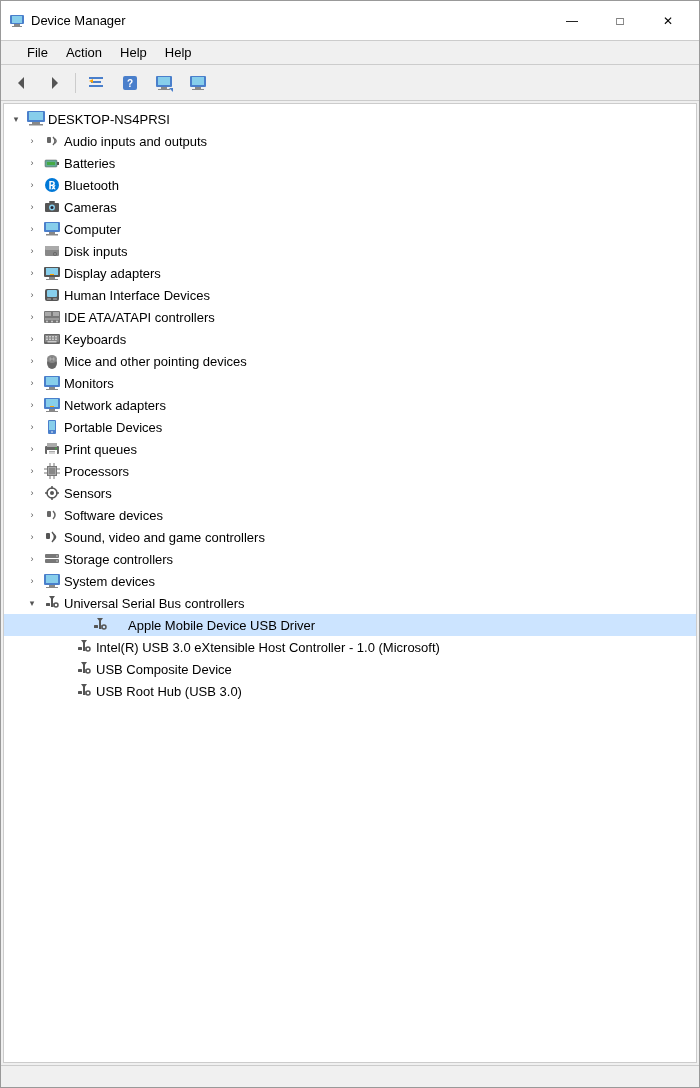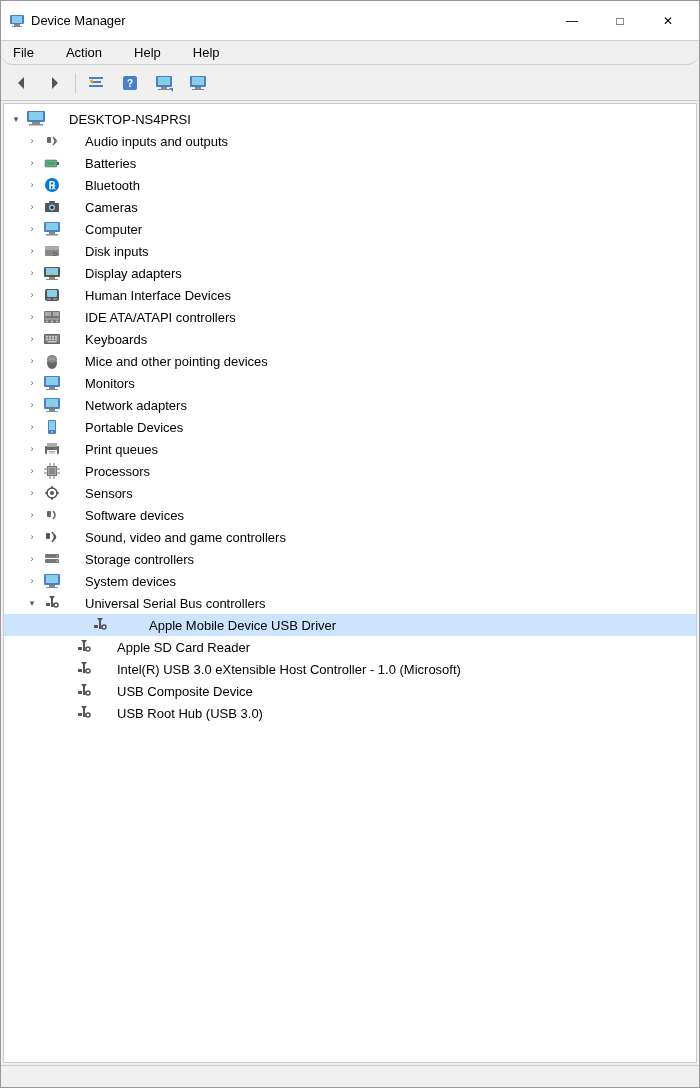--- a/index.html
+++ b/index.html
@@ -50,24 +50,23 @@
       font-size: 12px;
       display: flex;
       align-items: center;
       justify-content: center;
     }
     .menu-bar {
       background: #f0f0f0;
       height: 24px;
       display: flex;
       align-items: center;
-      padding: 0 4px;
+      padding: 0 18px;
       border-bottom: 1px solid #ccc;
-      gap: 16px;
-      border-radius: 12px;
+      gap: 2px;
     }
     .menu-item {
       padding: 2px 8px;
       cursor: pointer;
       font-size: 13px;
     }
     .toolbar {
       background: #f0f0f0;
       height: 36px;
       display: flex;
@@ -127,21 +126,20 @@
       height: 18px;
       margin: 0 3px;
       display: flex;
       align-items: center;
       justify-content: center;
       flex-shrink: 0;
       font-size: 14px;
     }
     .item-label {
       font-size: 13px;
-      margin-left: 21px;
     }
     .status-bar {
       height: 22px;
       background: #f0f0f0;
       border-top: 1px solid #ccc;
       display: flex;
       align-items: center;
       padding: 0 8px;
       font-size: 12px;
       color: #555;
@@ -557,77 +555,63 @@
             <polygon points="5,1 11,1 8,5" fill="#555"></polygon>
             <rect x="2" y="8" width="4" height="3" rx="0.5" fill="#555"></rect>
             <circle cx="12" cy="10" r="2" fill="none" stroke="#555" stroke-width="1.5"></circle>
             <line x1="8" y1="9" x2="10" y2="9" stroke="#555" stroke-width="1.2"></line>
             <line x1="8" y1="11" x2="10" y2="11" stroke="#555" stroke-width="1.2"></line>
           </svg>
         </span>
         <span class="item-label">Apple Mobile Device USB Driver</span>
       </div>
 
+
       <div class="tree-item tree-indent-2">
         <span class="expand-btn" style="visibility:hidden;">›</span>
         <span class="item-icon">
           <svg width="16" height="16" viewBox="0 0 16 16">
             <path d="M8 1 L8 12" stroke="#555" stroke-width="2"></path>
             <polygon points="5,1 11,1 8,5" fill="#555"></polygon>
             <rect x="2" y="8" width="4" height="3" rx="0.5" fill="#555"></rect>
             <circle cx="12" cy="10" r="2" fill="none" stroke="#555" stroke-width="1.5"></circle>
             <line x1="8" y1="9" x2="10" y2="9" stroke="#555" stroke-width="1.2"></line>
             <line x1="8" y1="11" x2="10" y2="11" stroke="#555" stroke-width="1.2"></line>
           </svg>
         </span>
-        <span class="item-label">Apple SD Card Reader</span>
+        <span class="item-label">Intel(R) USB 3.0 eXtensible Host Controller - 1.0 (Microsoft)</span>
       </div>
 
       <div class="tree-item tree-indent-2">
         <span class="expand-btn" style="visibility:hidden;">›</span>
         <span class="item-icon">
           <svg width="16" height="16" viewBox="0 0 16 16">
             <path d="M8 1 L8 12" stroke="#555" stroke-width="2"></path>
             <polygon points="5,1 11,1 8,5" fill="#555"></polygon>
             <rect x="2" y="8" width="4" height="3" rx="0.5" fill="#555"></rect>
             <circle cx="12" cy="10" r="2" fill="none" stroke="#555" stroke-width="1.5"></circle>
             <line x1="8" y1="9" x2="10" y2="9" stroke="#555" stroke-width="1.2"></line>
             <line x1="8" y1="11" x2="10" y2="11" stroke="#555" stroke-width="1.2"></line>
           </svg>
         </span>
-        <span class="item-label">Intel(R) USB 3.0 eXtensible Host Controller - 1.0 (Microsoft)</span>
+        <span class="item-label">USB Composite Device</span>
       </div>
 
       <div class="tree-item tree-indent-2">
         <span class="expand-btn" style="visibility:hidden;">›</span>
         <span class="item-icon">
           <svg width="16" height="16" viewBox="0 0 16 16">
             <path d="M8 1 L8 12" stroke="#555" stroke-width="2"></path>
             <polygon points="5,1 11,1 8,5" fill="#555"></polygon>
             <rect x="2" y="8" width="4" height="3" rx="0.5" fill="#555"></rect>
             <circle cx="12" cy="10" r="2" fill="none" stroke="#555" stroke-width="1.5"></circle>
             <line x1="8" y1="9" x2="10" y2="9" stroke="#555" stroke-width="1.2"></line>
             <line x1="8" y1="11" x2="10" y2="11" stroke="#555" stroke-width="1.2"></line>
           </svg>
         </span>
-        <span class="item-label">USB Composite Device</span>
-      </div>
-
-      <div class="tree-item tree-indent-2">
-        <span class="expand-btn" style="visibility:hidden;">›</span>
-        <span class="item-icon">
-          <svg width="16" height="16" viewBox="0 0 16 16">
-            <path d="M8 1 L8 12" stroke="#555" stroke-width="2"></path>
-            <polygon points="5,1 11,1 8,5" fill="#555"></polygon>
-            <rect x="2" y="8" width="4" height="3" rx="0.5" fill="#555"></rect>
-            <circle cx="12" cy="10" r="2" fill="none" stroke="#555" stroke-width="1.5"></circle>
-            <line x1="8" y1="9" x2="10" y2="9" stroke="#555" stroke-width="1.2"></line>
-            <line x1="8" y1="11" x2="10" y2="11" stroke="#555" stroke-width="1.2"></line>
-          </svg>
-        </span>
         <span class="item-label">USB Root Hub (USB 3.0)</span>
       </div>
 
     </div>
   </div>
 
   <div class="status-bar">
     <span></span>
   </div>
 </div>

